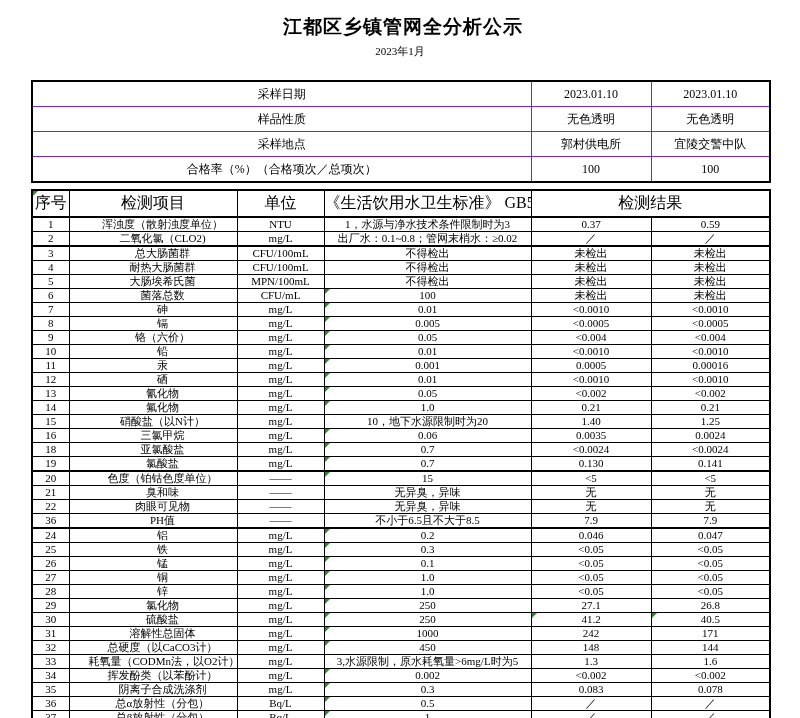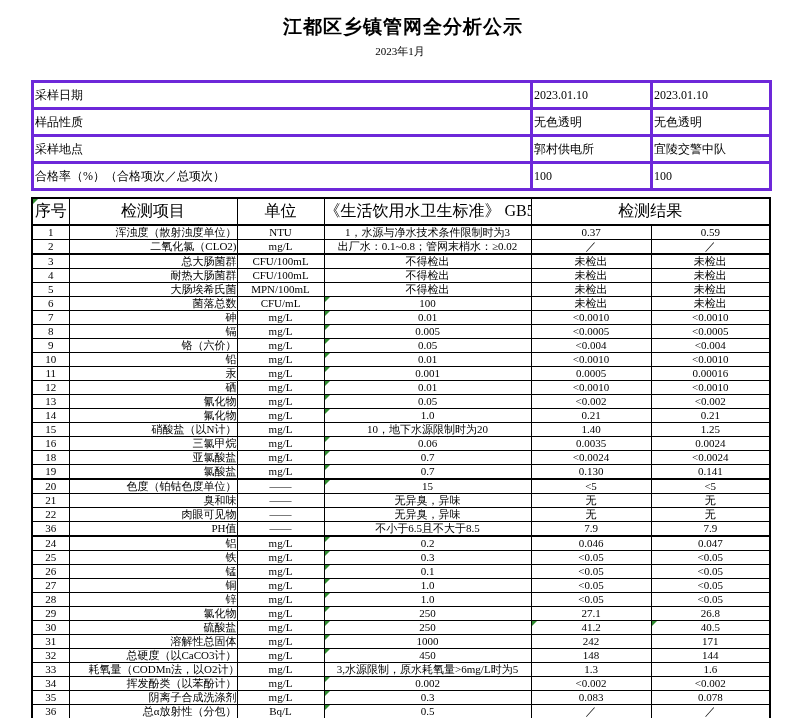--- a/index.html
+++ b/index.html
@@ -3,27 +3,27 @@
 <meta charset="utf-8">
 <style>
   html,body{margin:0;padding:0;background:#fff;color:#000;}
   body{width:800px;height:718px;font-family:"Liberation Serif","DejaVu Serif",serif;overflow:hidden;}
   .title{text-align:center;font-size:19px;font-weight:bold;margin:14px 0 4px 6px;letter-spacing:1px;}
   .subtitle{text-align:center;font-size:11px;margin:0 0 21px 0;}
   table{border-collapse:collapse;table-layout:fixed;margin-left:31px;width:738px;}
   col.c-no{width:37px;}col.c-item{width:168px;}col.c-unit{width:87px;}
   col.c-std{width:207px;}col.c-r1{width:120px;}col.c-r2{width:119px;}
   .summary{border:2px solid #000;margin-bottom:6px;}
-  .summary td{border:3px solid #6d28d9;height:22px;font-size:12px;white-space:nowrap;overflow:hidden;}
+  .summary td{border:1px solid #6d28d9;height:22px;font-size:12px;text-align:center;white-space:nowrap;overflow:hidden;}
   .main{border:2px solid #000;}
   .main th,.main td{border:1px solid #000;padding:0;text-align:center;position:relative;white-space:nowrap;overflow:hidden;font-weight:normal;}
   .main th{height:25px;font-size:16px;}
   .main thead tr{border-bottom:2px solid #000;}
   .main td{height:13px;line-height:13px;font-size:11px;}
-  .main td.item{text-align:right;padding-left:19px;font-family:Liberation Serif, serif;}
+  .main td.item{text-align:center;padding-left:19px;font-family:Liberation Serif, serif;}
   tr.thick{border-bottom:2px solid #000;}
   .flag{position:absolute;top:0;left:0;width:0;height:0;
         border-top:5px solid var(--flag-green,#2e8b2e);border-right:5px solid transparent;}
 </style>
 </head>
 <body>
 
 <div class="title">江都区乡镇管网全分析公示</div>
 <div class="subtitle">2023年1月</div>
 

